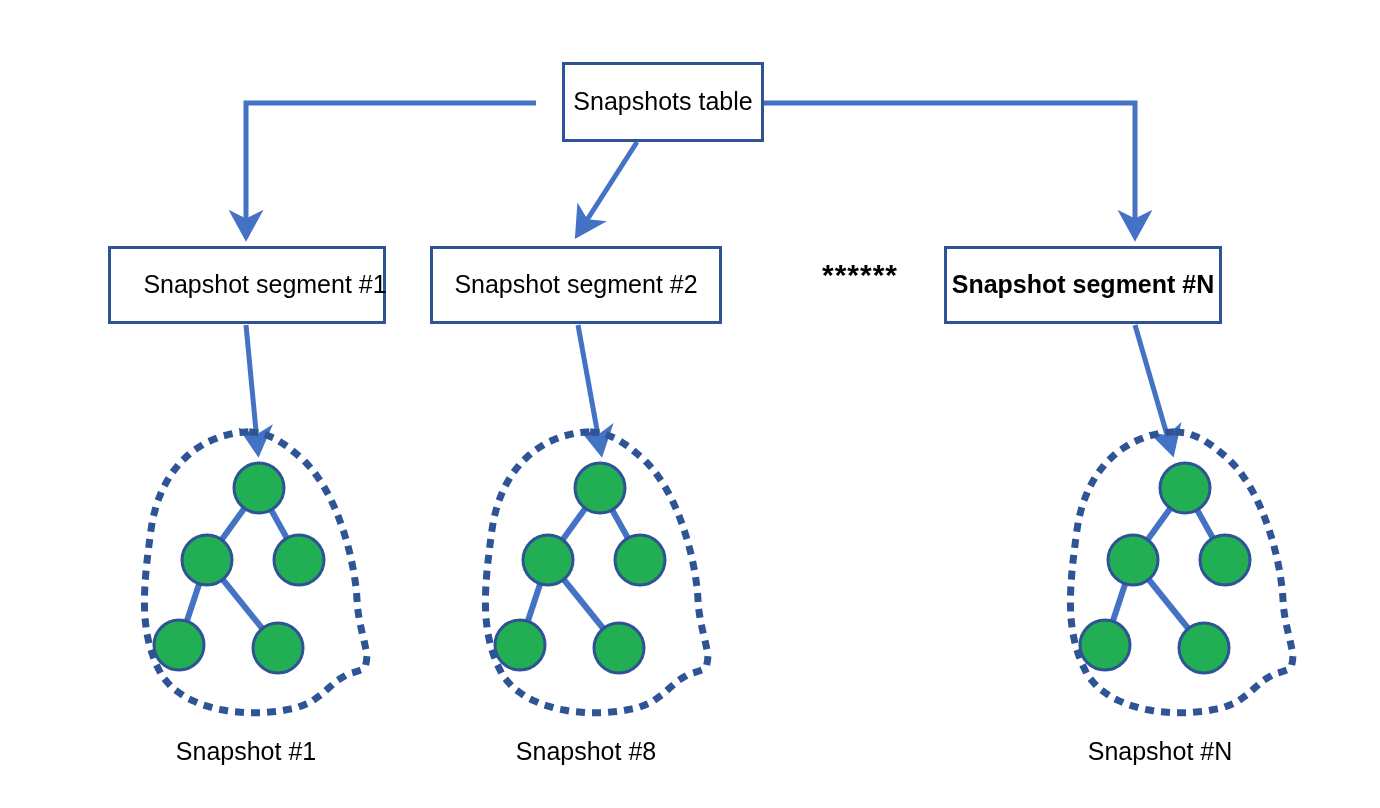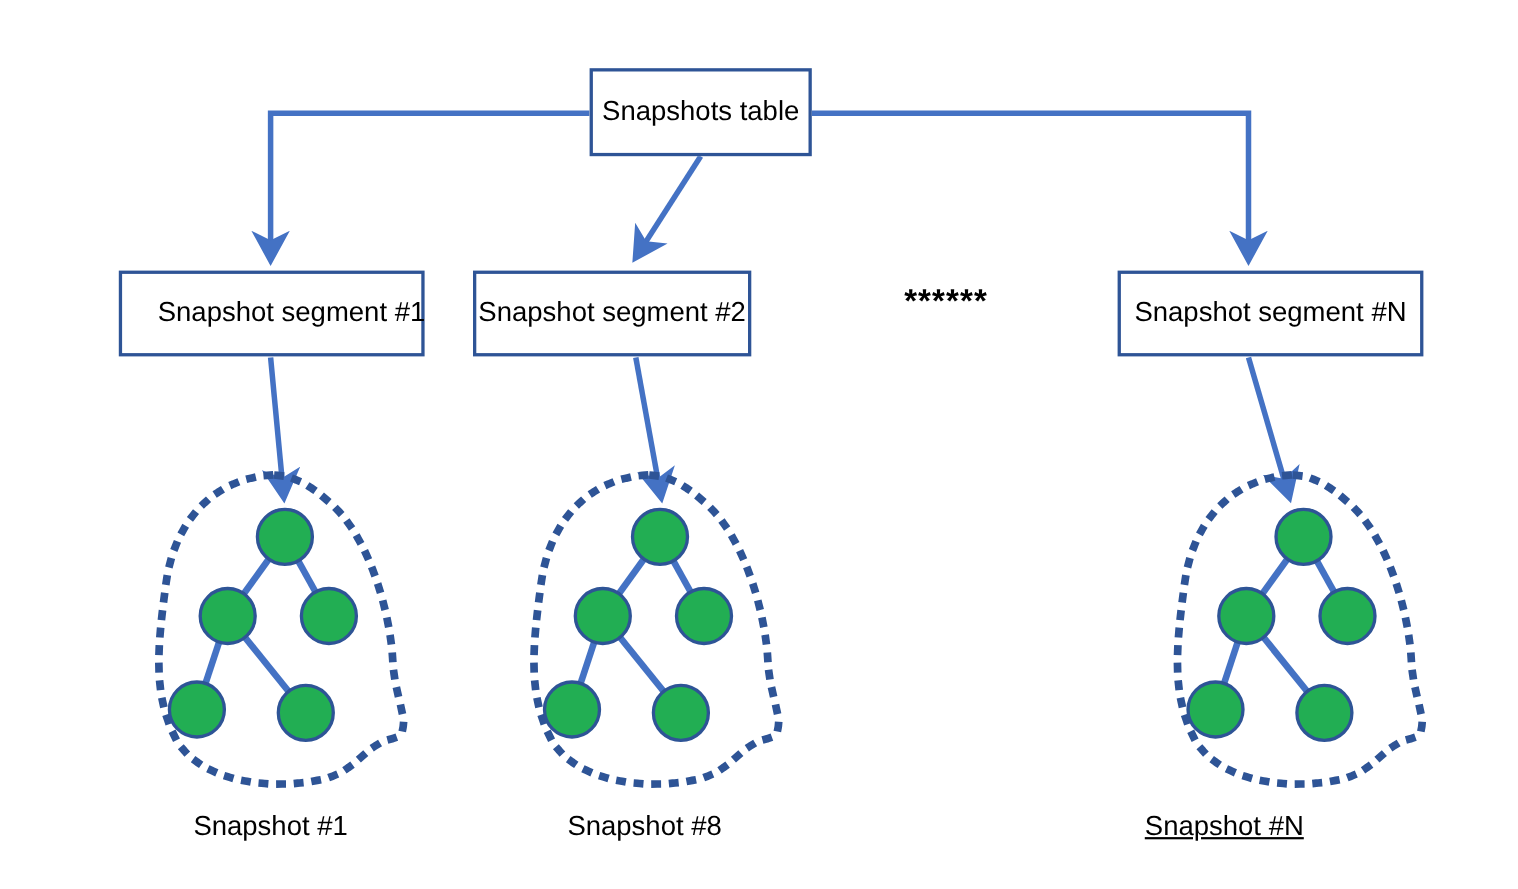--- a/index.html
+++ b/index.html
@@ -35,43 +35,44 @@
     border: 3px solid #2E5496;
     display: flex;
     align-items: center;
     justify-content: center;
     font-size: 25px;
     line-height: 1.1;
     color: #000000;
     white-space: nowrap;
   }
   #box-table {
-    left: 536px;
+    left: 562px;
     top: 62px;
     width: 202px;
     height: 80px;
   }
   #box-seg-1 {
     left: 108px;
     top: 246px;
     width: 278px;
     height: 78px;
     padding-left: 36px;
   }
   #box-seg-2 {
     left: 430px;
     top: 246px;
-    width: 253px;
+    width: 292px;
     height: 78px;
   }
   #box-seg-3 {
-    left: 1016px;
+    left: 944px;
     top: 246px;
     width: 278px;
     height: 78px;
+    font-weight: bold;
   }
   .ellipsis-mark {
     position: absolute;
     left: 800px;
     top: 258px;
     width: 120px;
     text-align: center;
     font-size: 30px;
     font-weight: 700;
     letter-spacing: 1px;
@@ -80,21 +81,21 @@
   .snap-caption {
     position: absolute;
     top: 737px;
     width: 300px;
     text-align: center;
     font-size: 25px;
     color: #000000;
   }
   #cap-1 { left: 96px; }
   #cap-2 { left: 436px; }
-  #cap-3 { left: 963px; text-decoration: underline; }
+  #cap-3 { left: 1010px; }
 </style>
 </head>
 <body>
 
 <div id="stage">
 
   <svg id="wires" viewBox="0 0 1380 808" xmlns="http://www.w3.org/2000/svg">
     <defs>
       <marker id="arrowhead" viewBox="0 0 12 12" refX="9" refY="6" markerWidth="7" markerHeight="7" orient="auto-start-reverse">
         <path d="M 0 0 L 11 6 L 0 12 L 3 6 Z" fill="#4472C4"></path>

